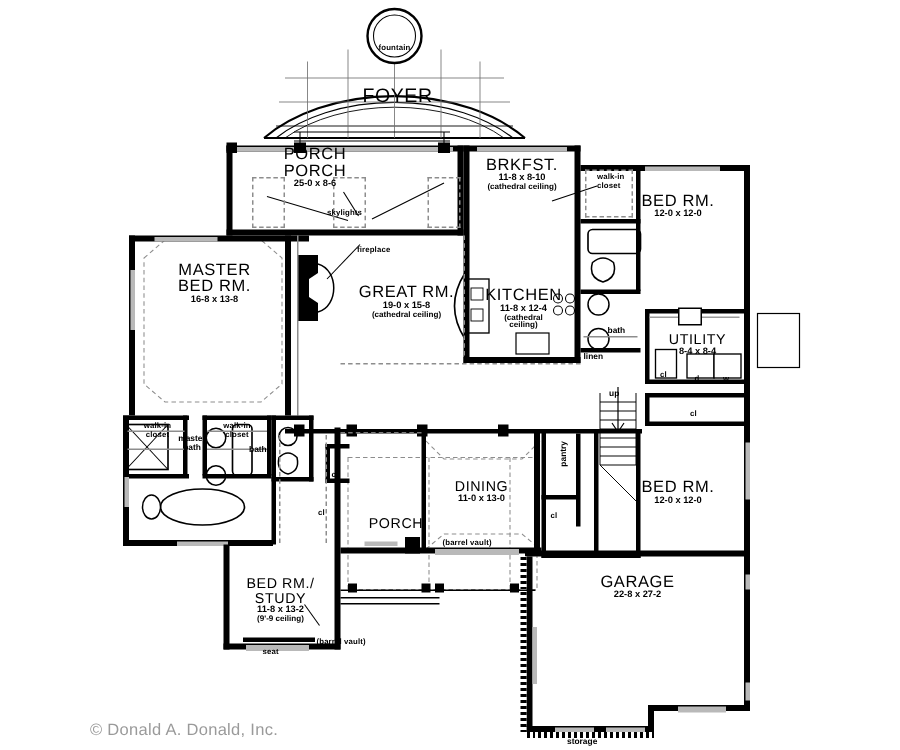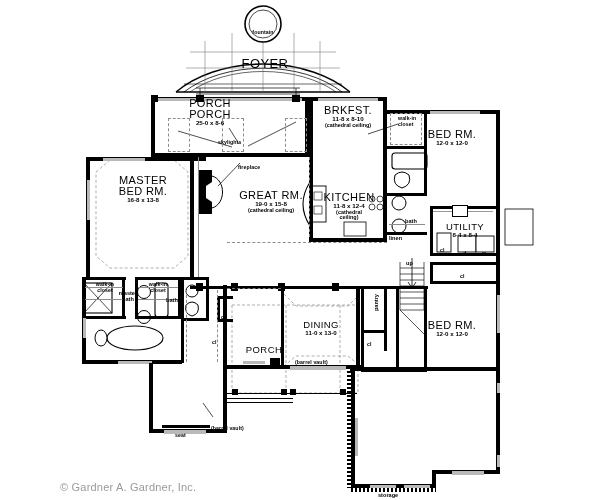--- a/index.html
+++ b/index.html
@@ -375,25 +375,35 @@
     <div class="rname n-sm">UTILITY</div>
     <div class="rdim d-sm">8-4  x  8-4</div>
   </div>
 
 
   <div class="room" style="left:288px;top:320px;width:66px;">
     <div class="rname n-sm">DINING</div>
     <div class="rdim d-sm">11-0  x  13-0</div>
   </div>
 
+  <div class="room" style="left:148px;top:385px;width:78px;">
+    <div class="rname n-sm">BED RM./</div>
+    <div class="rname n-sm">STUDY</div>
+    <div class="rdim d-sm">11-8  x  13-2</div>
+    <div class="ceil">(9'-9  ceiling)</div>
+  </div>
 
   <div class="room" style="left:234px;top:345px;width:60px;">
     <div class="rname n-sm">PORCH</div>
   </div>
 
+  <div class="room" style="left:375px;top:383px;width:100px;">
+    <div class="rname n-md">GARAGE</div>
+    <div class="rdim d-sm">22-8  x  27-2</div>
+  </div>
 
   <div style="position:absolute;left:88px;top:282px;width:34px;text-align:center;line-height:1.1;">
     <div class="tiny">walk-in</div>
     <div class="tiny">closet</div>
   </div>
   <div style="position:absolute;left:141px;top:282px;width:34px;text-align:center;line-height:1.1;">
     <div class="tiny">walk-in</div>
     <div class="tiny">closet</div>
   </div>
   <div style="position:absolute;left:110px;top:290px;width:36px;text-align:center;line-height:1.15;">
@@ -442,17 +452,17 @@
   <div style="position:absolute;left:211px;top:416px;">
     <span class="tiny">(barrel  vault)</span>
   </div>
   <div style="position:absolute;left:295px;top:350px;">
     <span class="tiny">(barrel  vault)</span>
   </div>
   <div style="position:absolute;left:378px;top:483px;">
     <span class="tiny2">storage</span>
   </div>
 
-  <div id="credit">© Gardner A. Gardner, Inc.</div>
+  <div id="credit">© Donald A. Donald, Inc.</div>
   <div id="gcopy">
   </div>
 
 </div>
 
 </body></html>

